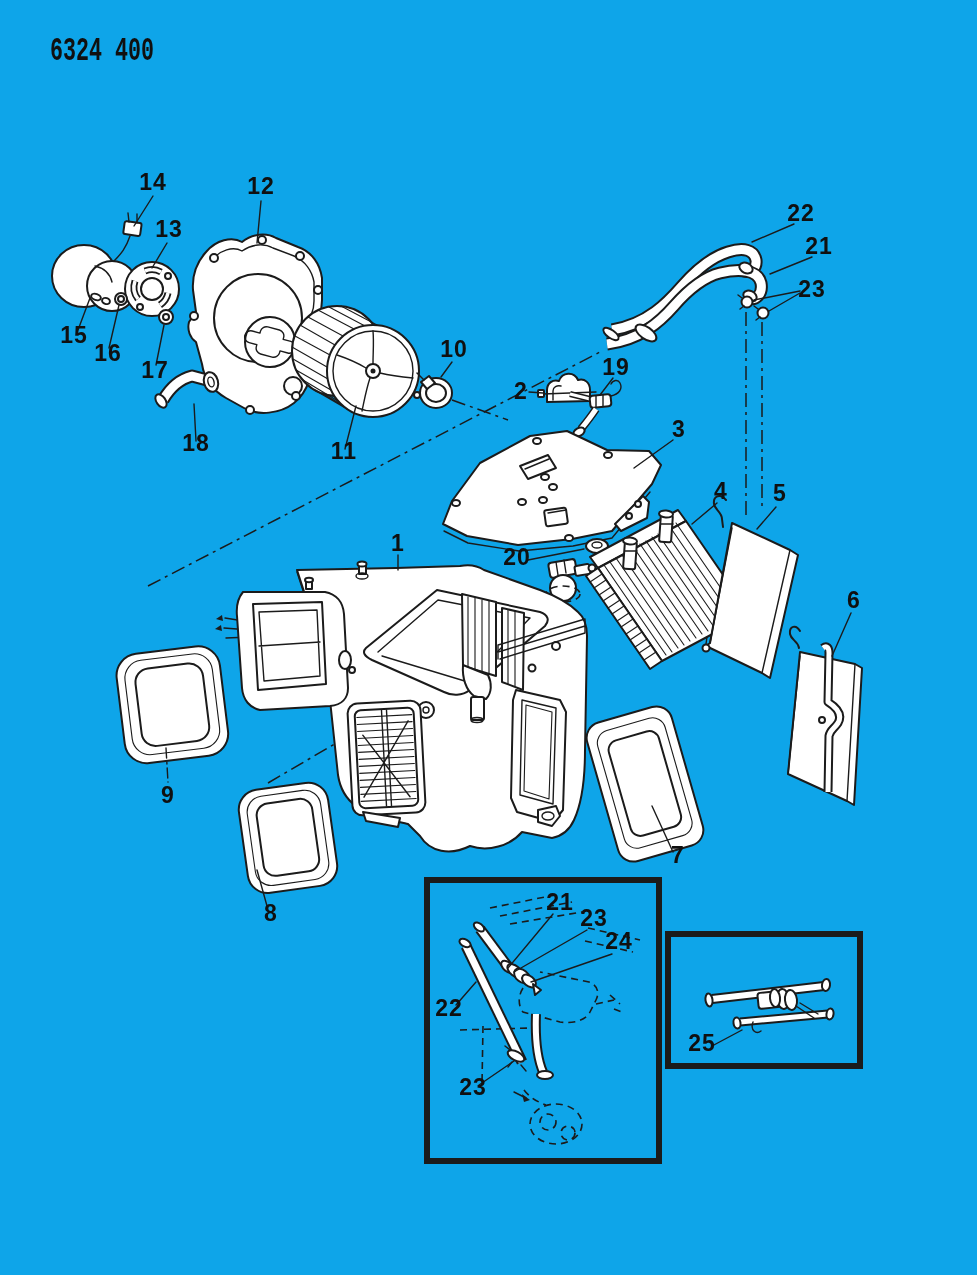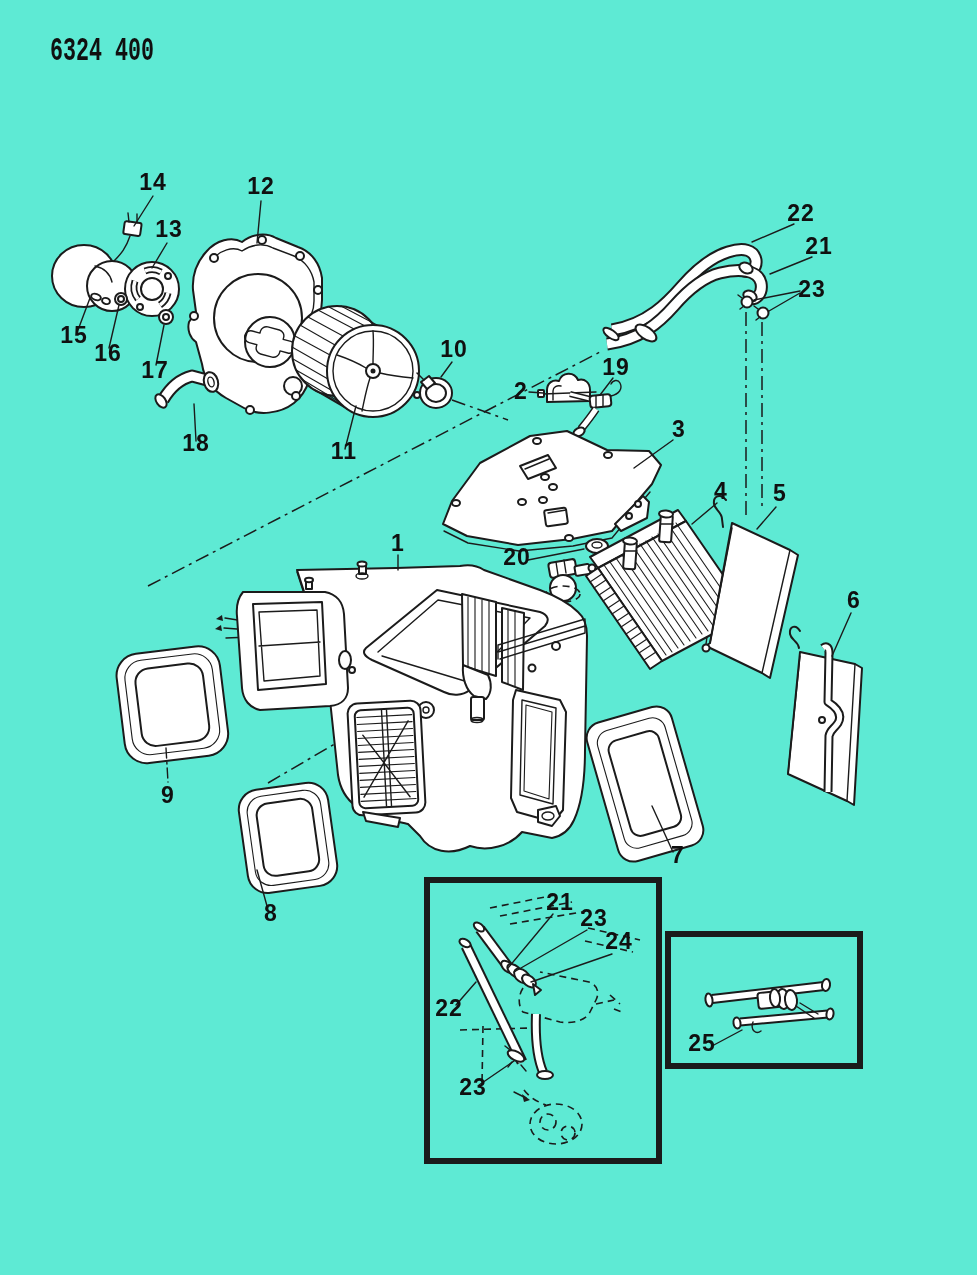--- a/index.html
+++ b/index.html
@@ -1,16 +1,16 @@
 <!DOCTYPE html>
 <html><head>
 <meta charset="utf-8">
 <style>
   html,body{margin:0;padding:0;background:#e8e8e8;}
-  .stage{position:relative;width:977px;height:1275px;background:#5eead4;overflow:hidden;
+  .stage{position:relative;width:977px;height:1275px;background:#0ea5e9;overflow:hidden;
          font-family:"Liberation Sans",sans-serif;}
   svg{position:absolute;left:0;top:0;}
   .ln{fill:none;stroke:#1b1b1b;stroke-width:2;stroke-linecap:round;stroke-linejoin:round;}
   .fw{fill:#ffffff;stroke:#1b1b1b;stroke-width:2;stroke-linejoin:round;}
   .thin{stroke-width:1.4;}
   .th1{stroke-width:1.1;}
   .to{fill:none;stroke:#1b1b1b;stroke-linecap:butt;stroke-linejoin:round;}
   .ti{fill:none;stroke:#ffffff;stroke-linecap:butt;stroke-linejoin:round;}
   .dd{fill:none;stroke:#1b1b1b;stroke-width:1.5;stroke-dasharray:14 5 3 5;}
   .dsh{fill:none;stroke:#1b1b1b;stroke-width:1.6;stroke-dasharray:7 5;}

